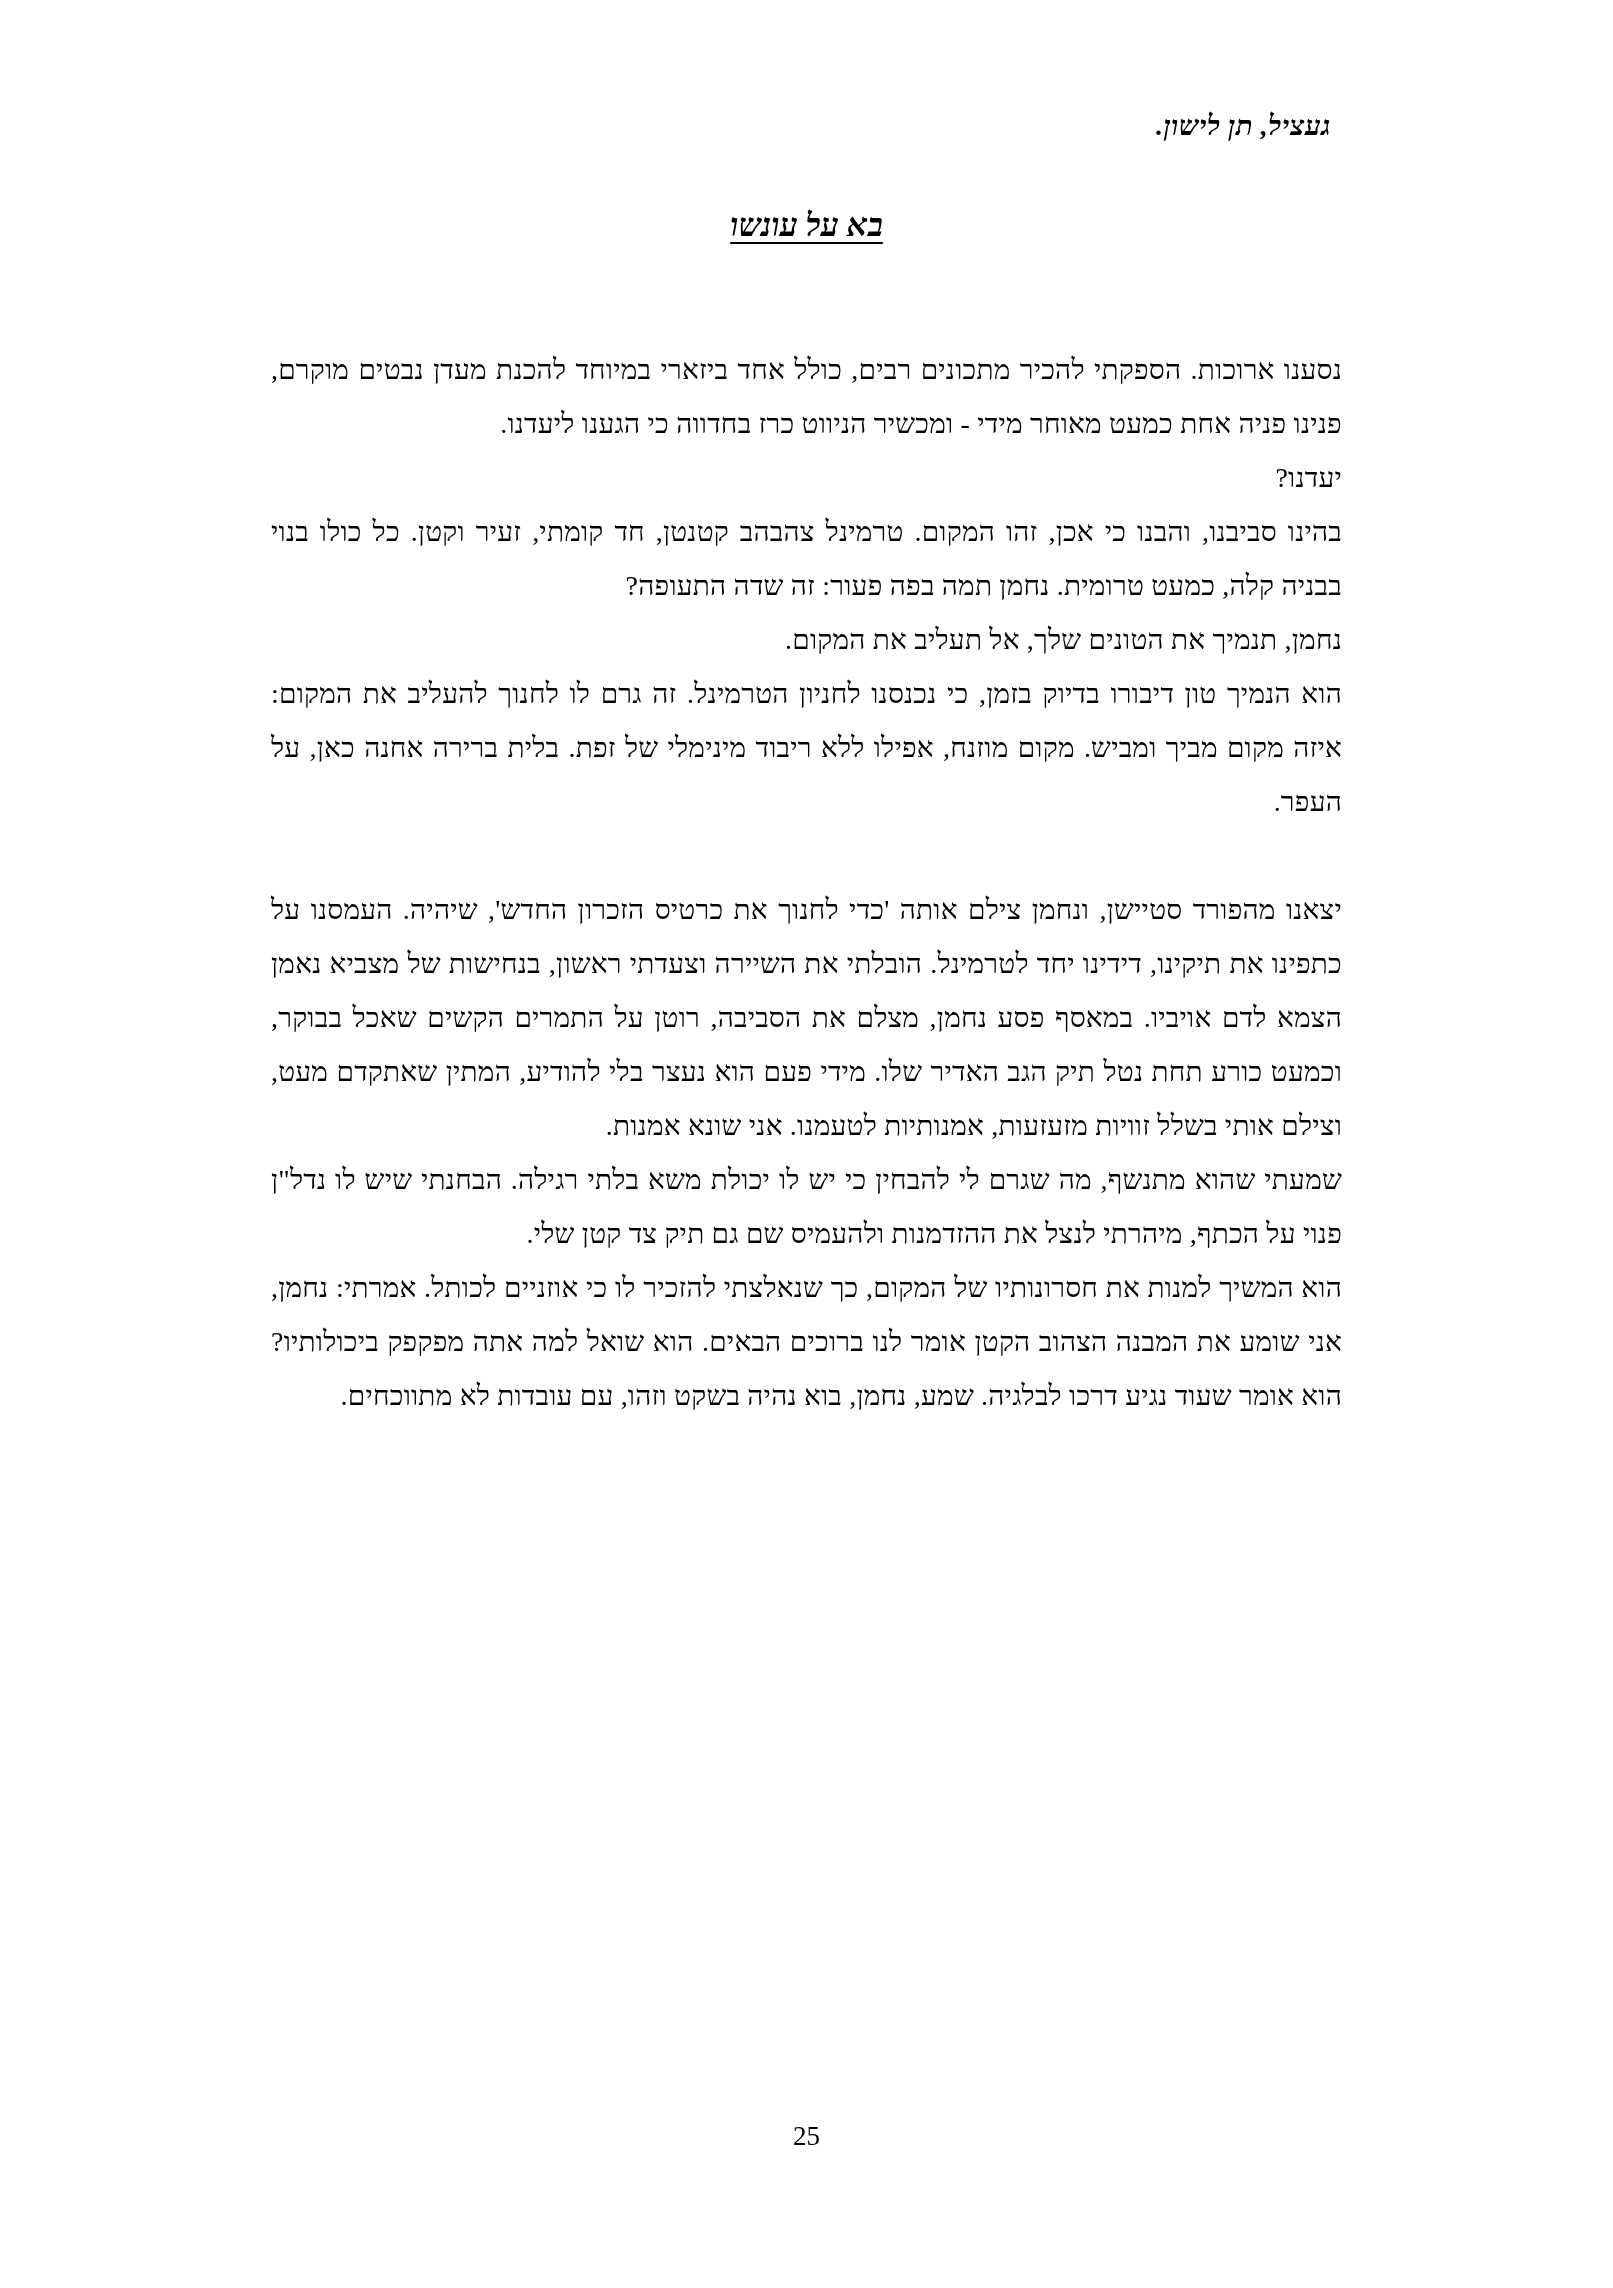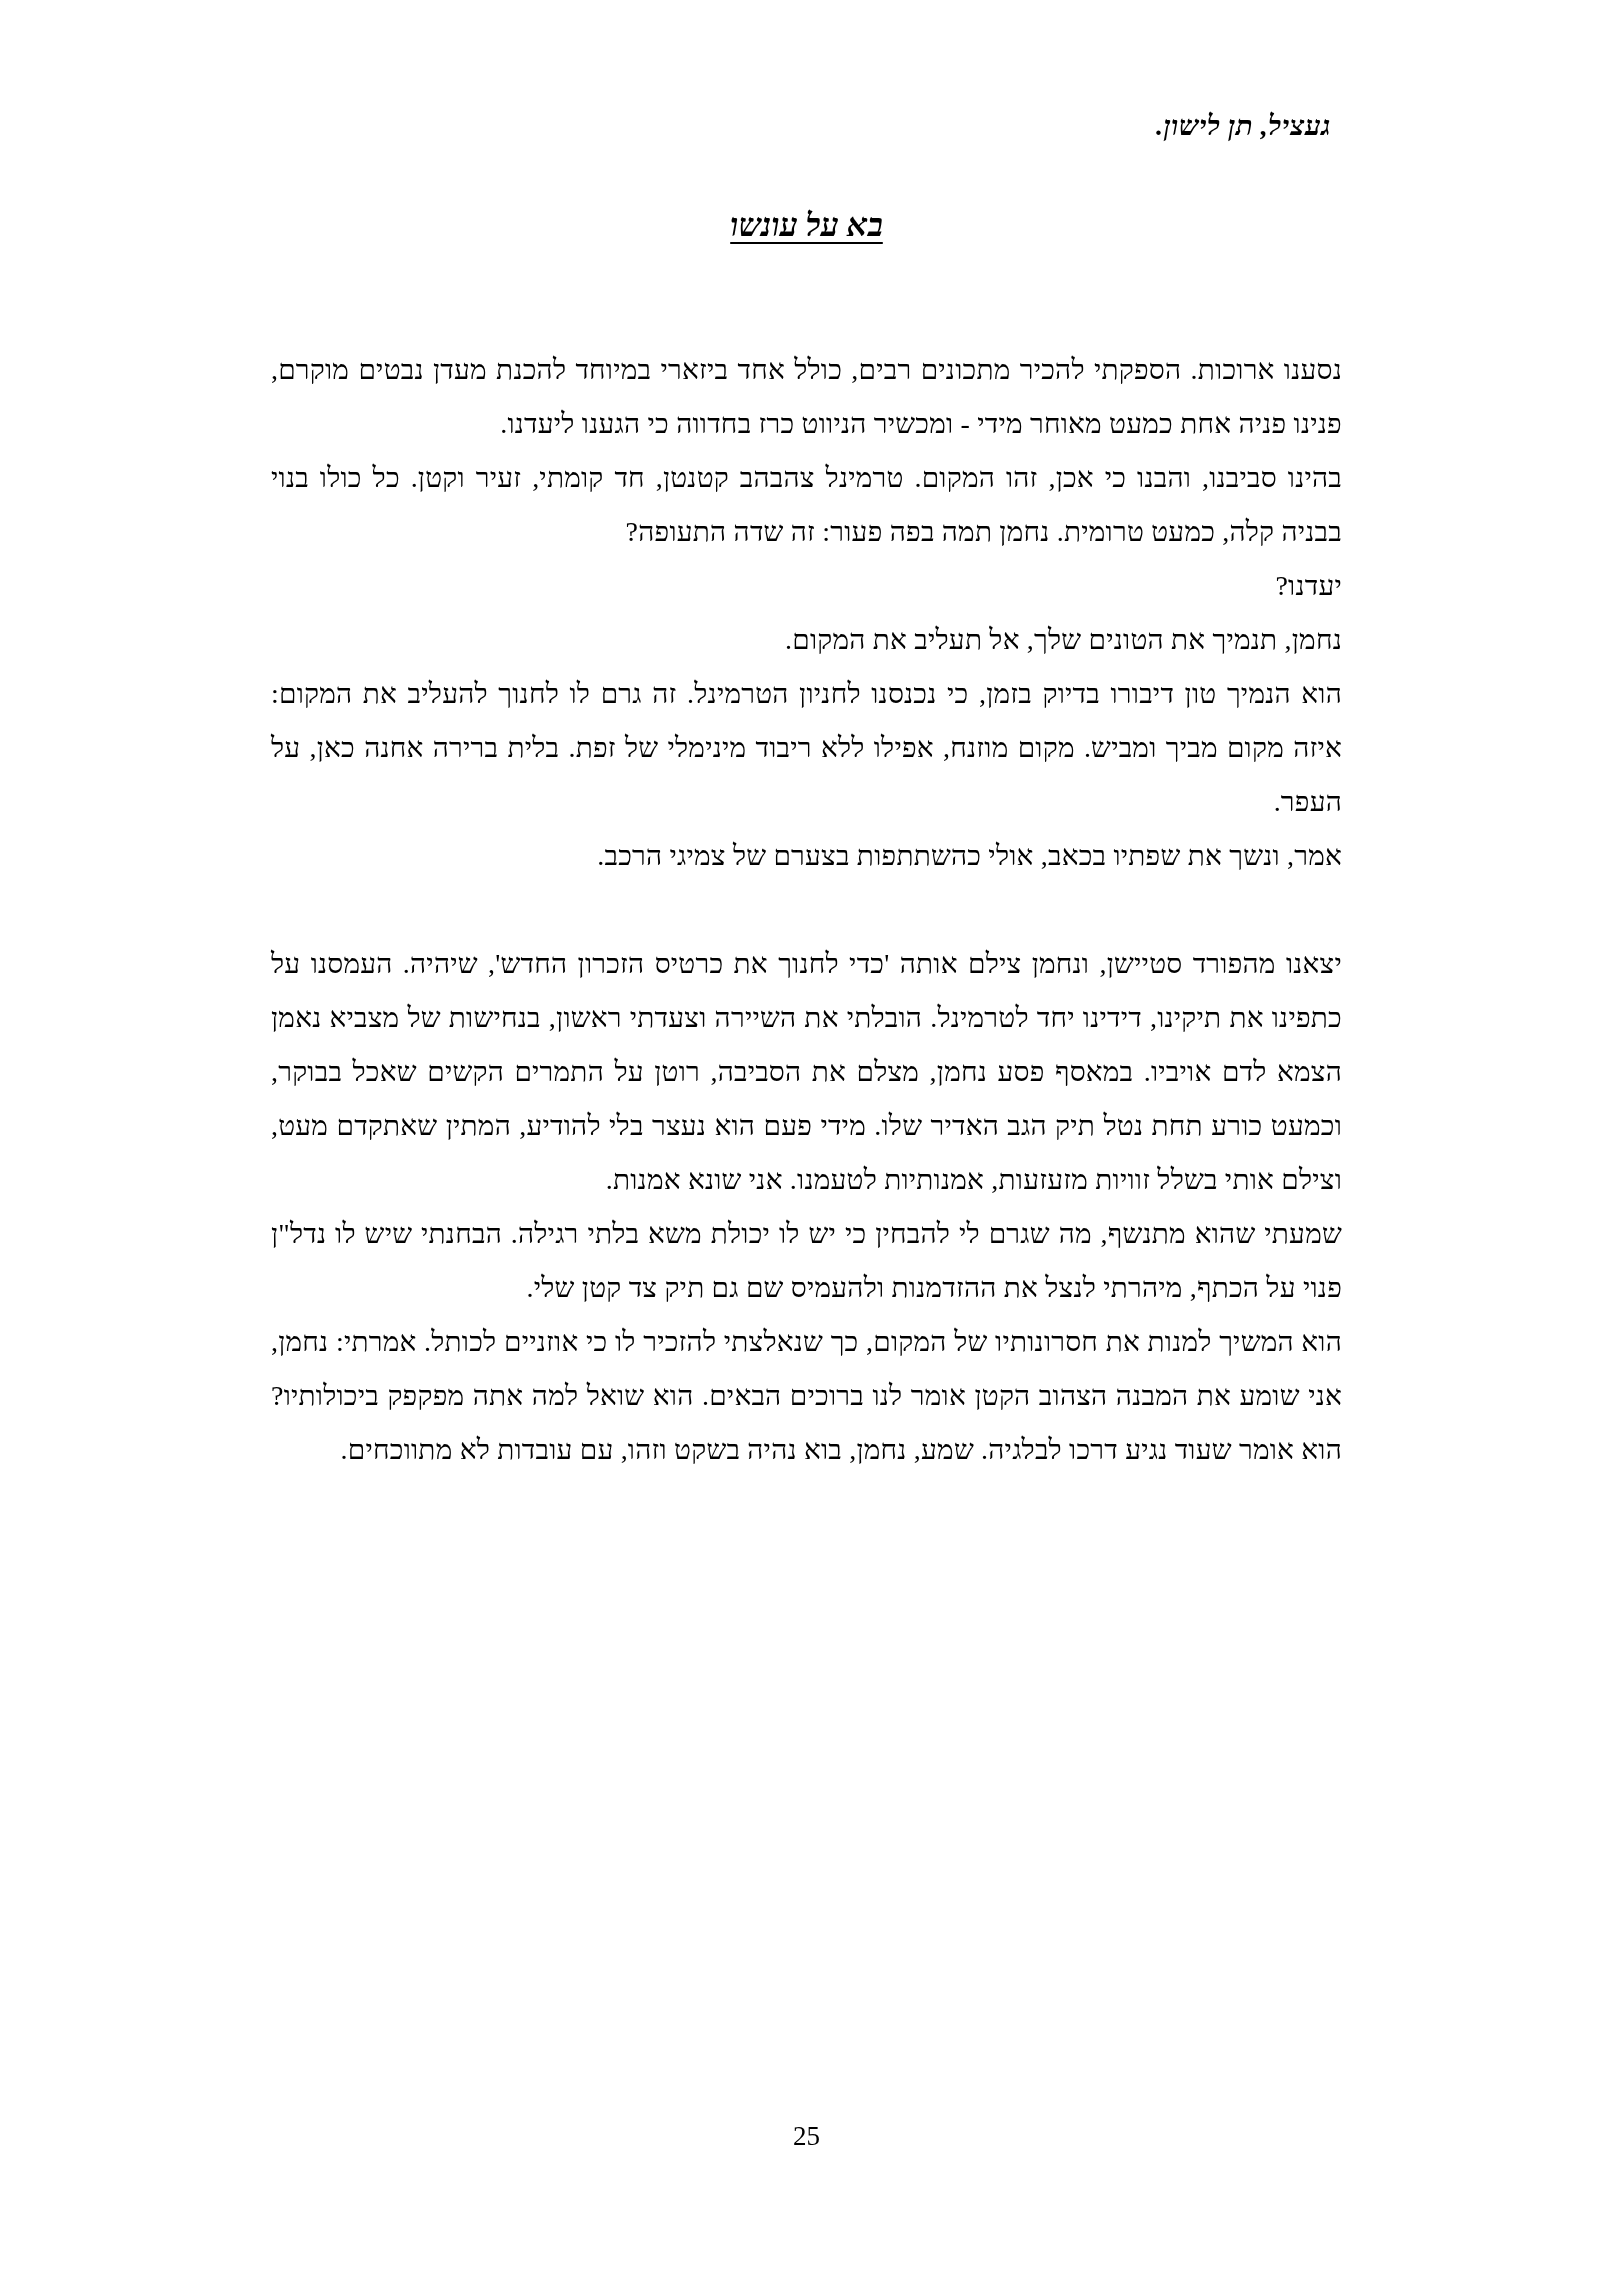--- a/index.html
+++ b/index.html
@@ -111,25 +111,24 @@
   <div class="content">
 
     <div class="running-head">געציל, תן לישון.</div>
 
     <h1 class="doc-title">
       <span class="tline l2"><span>בא על עונשו</span></span>
     </h1>
 
     <div class="body-block">
       <p class="para">נסענו ארוכות. הספקתי להכיר מתכונים רבים, כולל אחד ביזארי במיוחד להכנת מעדן נבטים מוקרם, פנינו פניה אחת כמעט מאוחר מידי - ומכשיר הניווט כרז בחדווה כי הגענו ליעדנו.</p>
+      <p class="para">יעדנו?</p>
       <p class="para">בהינו סביבנו, והבנו כי אכן, זהו המקום. טרמינל צהבהב קטנטן, חד קומתי, זעיר וקטן. כל כולו בנוי בבניה קלה, כמעט טרומית. נחמן תמה בפה פעור: זה שדה התעופה?</p>
-      <p class="para">יעדנו?</p>
       <p class="para">נחמן, תנמיך את הטונים שלך, אל תעליב את המקום.</p>
       <p class="para">הוא הנמיך טון דיבורו בדיוק בזמן, כי נכנסנו לחניון הטרמינל. זה גרם לו לחנוך להעליב את המקום: איזה מקום מביך ומביש. מקום מוזנח, אפילו ללא ריבוד מינימלי של זפת. בלית ברירה אחנה כאן, על העפר.</p>
-      <p class="para">אמר, ונשך את שפתיו בכאב, אולי כהשתתפות בצערם של צמיגי הרכב.</p>
     </div>
 
     <div class="block-gap"></div>
 
     <div class="body-block">
       <p class="para">יצאנו מהפורד סטיישן, ונחמן צילם אותה 'כדי לחנוך את כרטיס הזכרון החדש', שיהיה. העמסנו על כתפינו את תיקינו, דידינו יחד לטרמינל. הובלתי את השיירה וצעדתי ראשון, בנחישות של מצביא נאמן הצמא לדם אויביו. במאסף פסע נחמן, מצלם את הסביבה, רוטן על התמרים הקשים שאכל בבוקר, וכמעט כורע תחת נטל תיק הגב האדיר שלו. מידי פעם הוא נעצר בלי להודיע, המתין שאתקדם מעט, וצילם אותי בשלל זוויות מזעזעות, אמנותיות לטעמנו. אני שונא אמנות.</p>
       <p class="para">שמעתי שהוא מתנשף, מה שגרם לי להבחין כי יש לו יכולת משא בלתי רגילה. הבחנתי שיש לו נדל"ן פנוי על הכתף, מיהרתי לנצל את ההזדמנות ולהעמיס שם גם תיק צד קטן שלי.</p>
       <p class="para">הוא המשיך למנות את חסרונותיו של המקום, כך שנאלצתי להזכיר לו כי אוזניים לכותל. אמרתי: נחמן, אני שומע את המבנה הצהוב הקטן אומר לנו ברוכים הבאים. הוא שואל למה אתה מפקפק ביכולותיו? הוא אומר שעוד נגיע דרכו לבלגיה. שמע, נחמן, בוא נהיה בשקט וזהו, עם עובדות לא מתווכחים.</p>
     </div>
 

